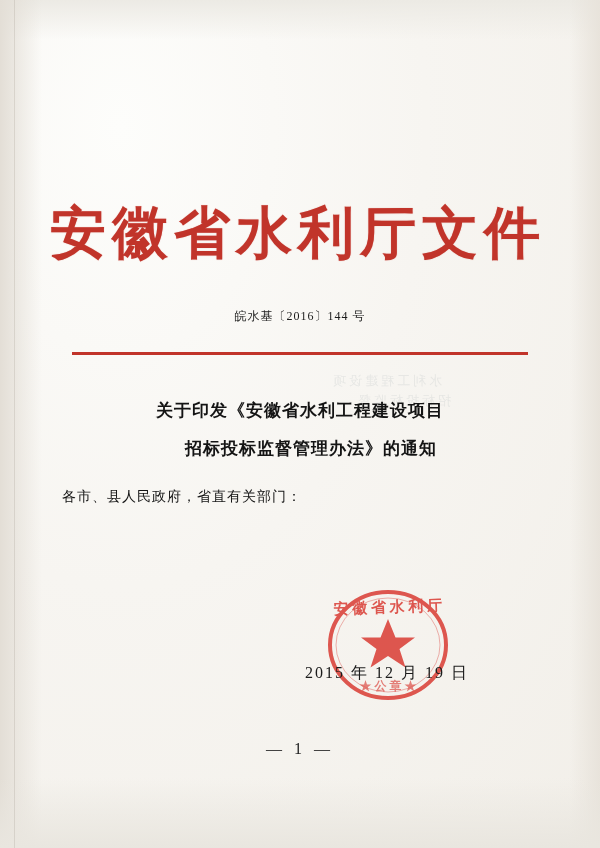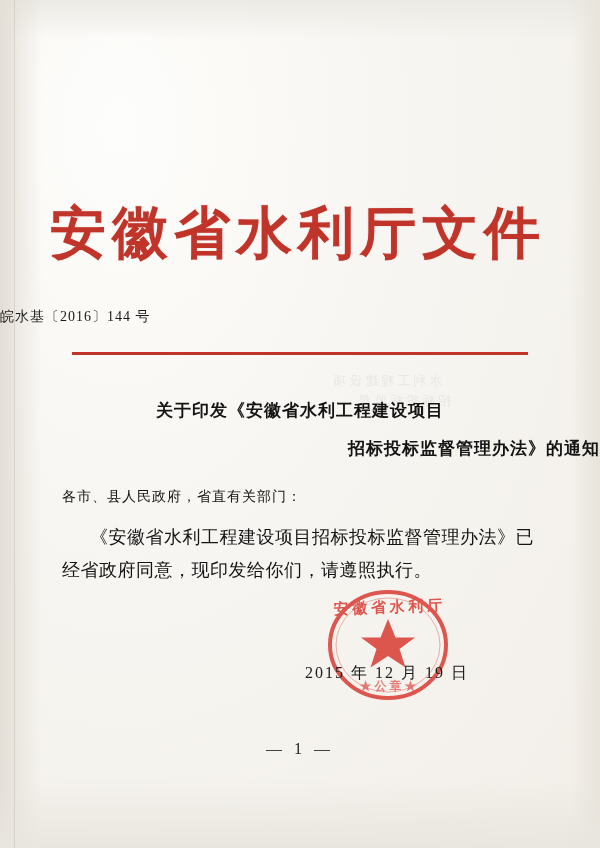--- a/index.html
+++ b/index.html
@@ -81,21 +81,22 @@
     font-size: 56px;
     letter-spacing: 6px;
     text-shadow: 0 0 1px rgba(193,52,42,0.45);
   }
 
   .doc-number {
     position: absolute;
     top: 308px;
     left: 0;
     width: 600px;
-    font-size: 14px;
+    text-align: center;
+    font-size: 12px;
     color: #1a1a1a;
     letter-spacing: 1px;
   }
 
   .red-rule {
     position: absolute;
     top: 352px;
     left: 72px;
     width: 456px;
     height: 3px;
@@ -110,21 +111,20 @@
     text-align: center;
     font-size: 17px;
     font-weight: bold;
     color: #141414;
     line-height: 38px;
     letter-spacing: 1px;
   }
   .title .line2 {
     display: block;
     padding-left: 22px;
-    text-align: right;
   }
 
   .salutation {
     position: absolute;
     top: 488px;
     left: 62px;
     font-size: 14px;
     color: #141414;
     letter-spacing: 1px;
   }
@@ -202,23 +202,20 @@
 
   <div class="red-rule"></div>
 
   <div class="title">
     <span class="line1">关于印发《安徽省水利工程建设项目</span>
     <span class="line2">招标投标监督管理办法》的通知</span>
   </div>
 
   <div class="salutation">各市、县人民政府，省直有关部门：</div>
 
-  <div class="body-text">
-    <span class="indent">《安徽省水利工程建设项目招标投标监督管理办法》已经省政府同意，现印发给你们，请遵照执行。</span>
-  </div>
 
   <div class="seal">
     <svg width="132" height="118" viewBox="0 0 132 118" xmlns="http://www.w3.org/2000/svg">
       <g opacity="0.82">
         <ellipse cx="66" cy="59" rx="58" ry="53" fill="none" stroke="#d8342c" stroke-width="4"></ellipse>
         <ellipse cx="66" cy="59" rx="52" ry="47" fill="none" stroke="#d8342c" stroke-width="1" opacity="0.45"></ellipse>
         <path d="M66 33 L73.5 51.5 L93 51.5 L77.5 63 L83.5 81.5 L66 70 L48.5 81.5 L54.5 63 L39 51.5 L58.5 51.5 Z" fill="#d8342c"></path>
         <text x="66" y="26" font-family="'Liberation Serif', serif" font-size="15" font-weight="bold" fill="#d8342c" text-anchor="middle" transform="rotate(-2 66 26)">安 徽 省 水 利 厅</text>
         <text x="66" y="104" font-family="'Liberation Serif', serif" font-size="12" font-weight="bold" fill="#d8342c" text-anchor="middle" opacity="0.75">★ 公 章 ★</text>
       </g>

